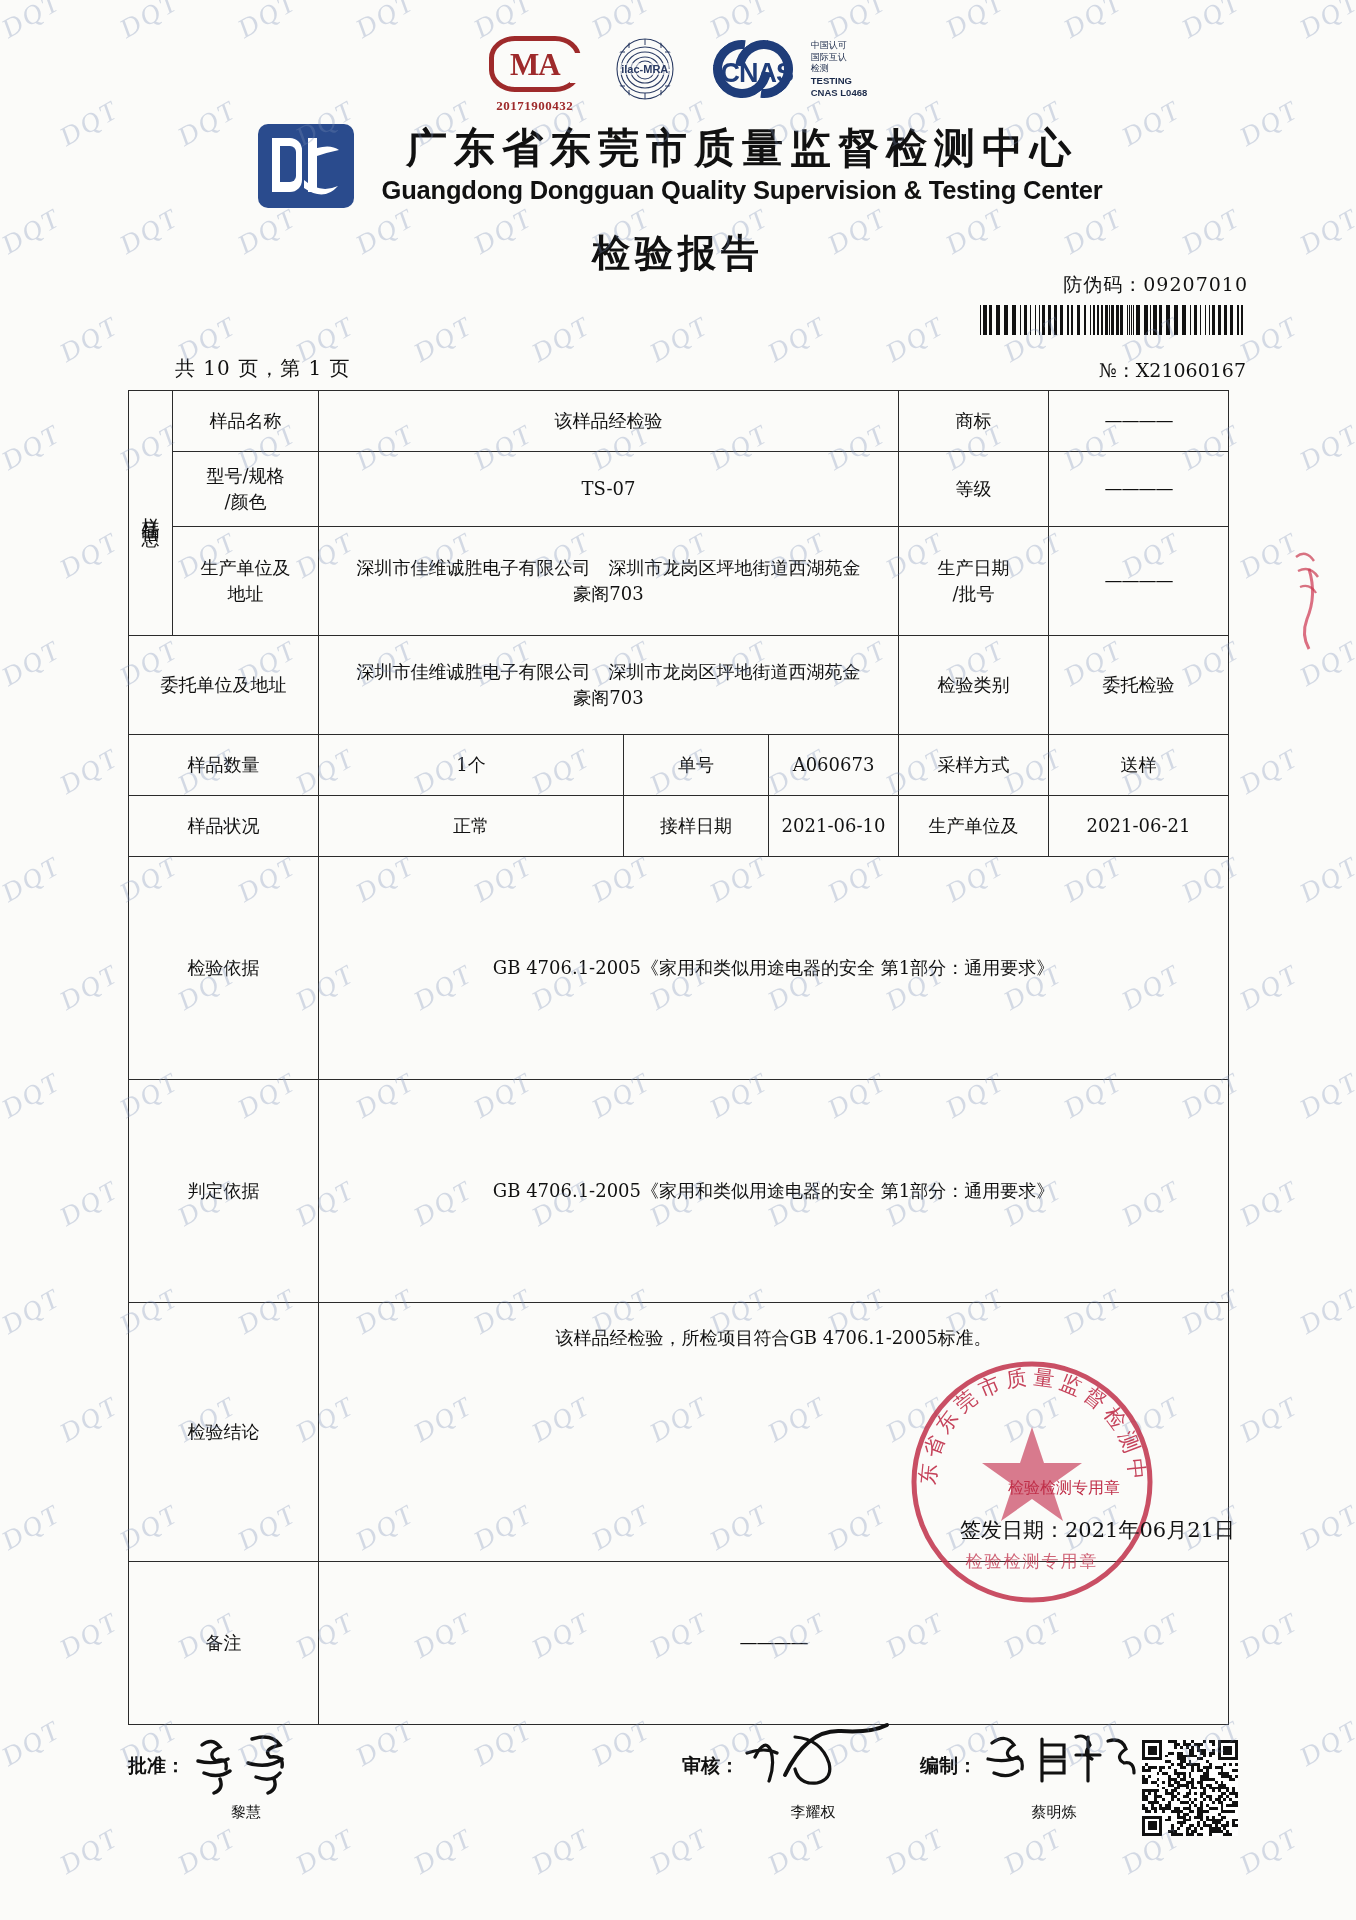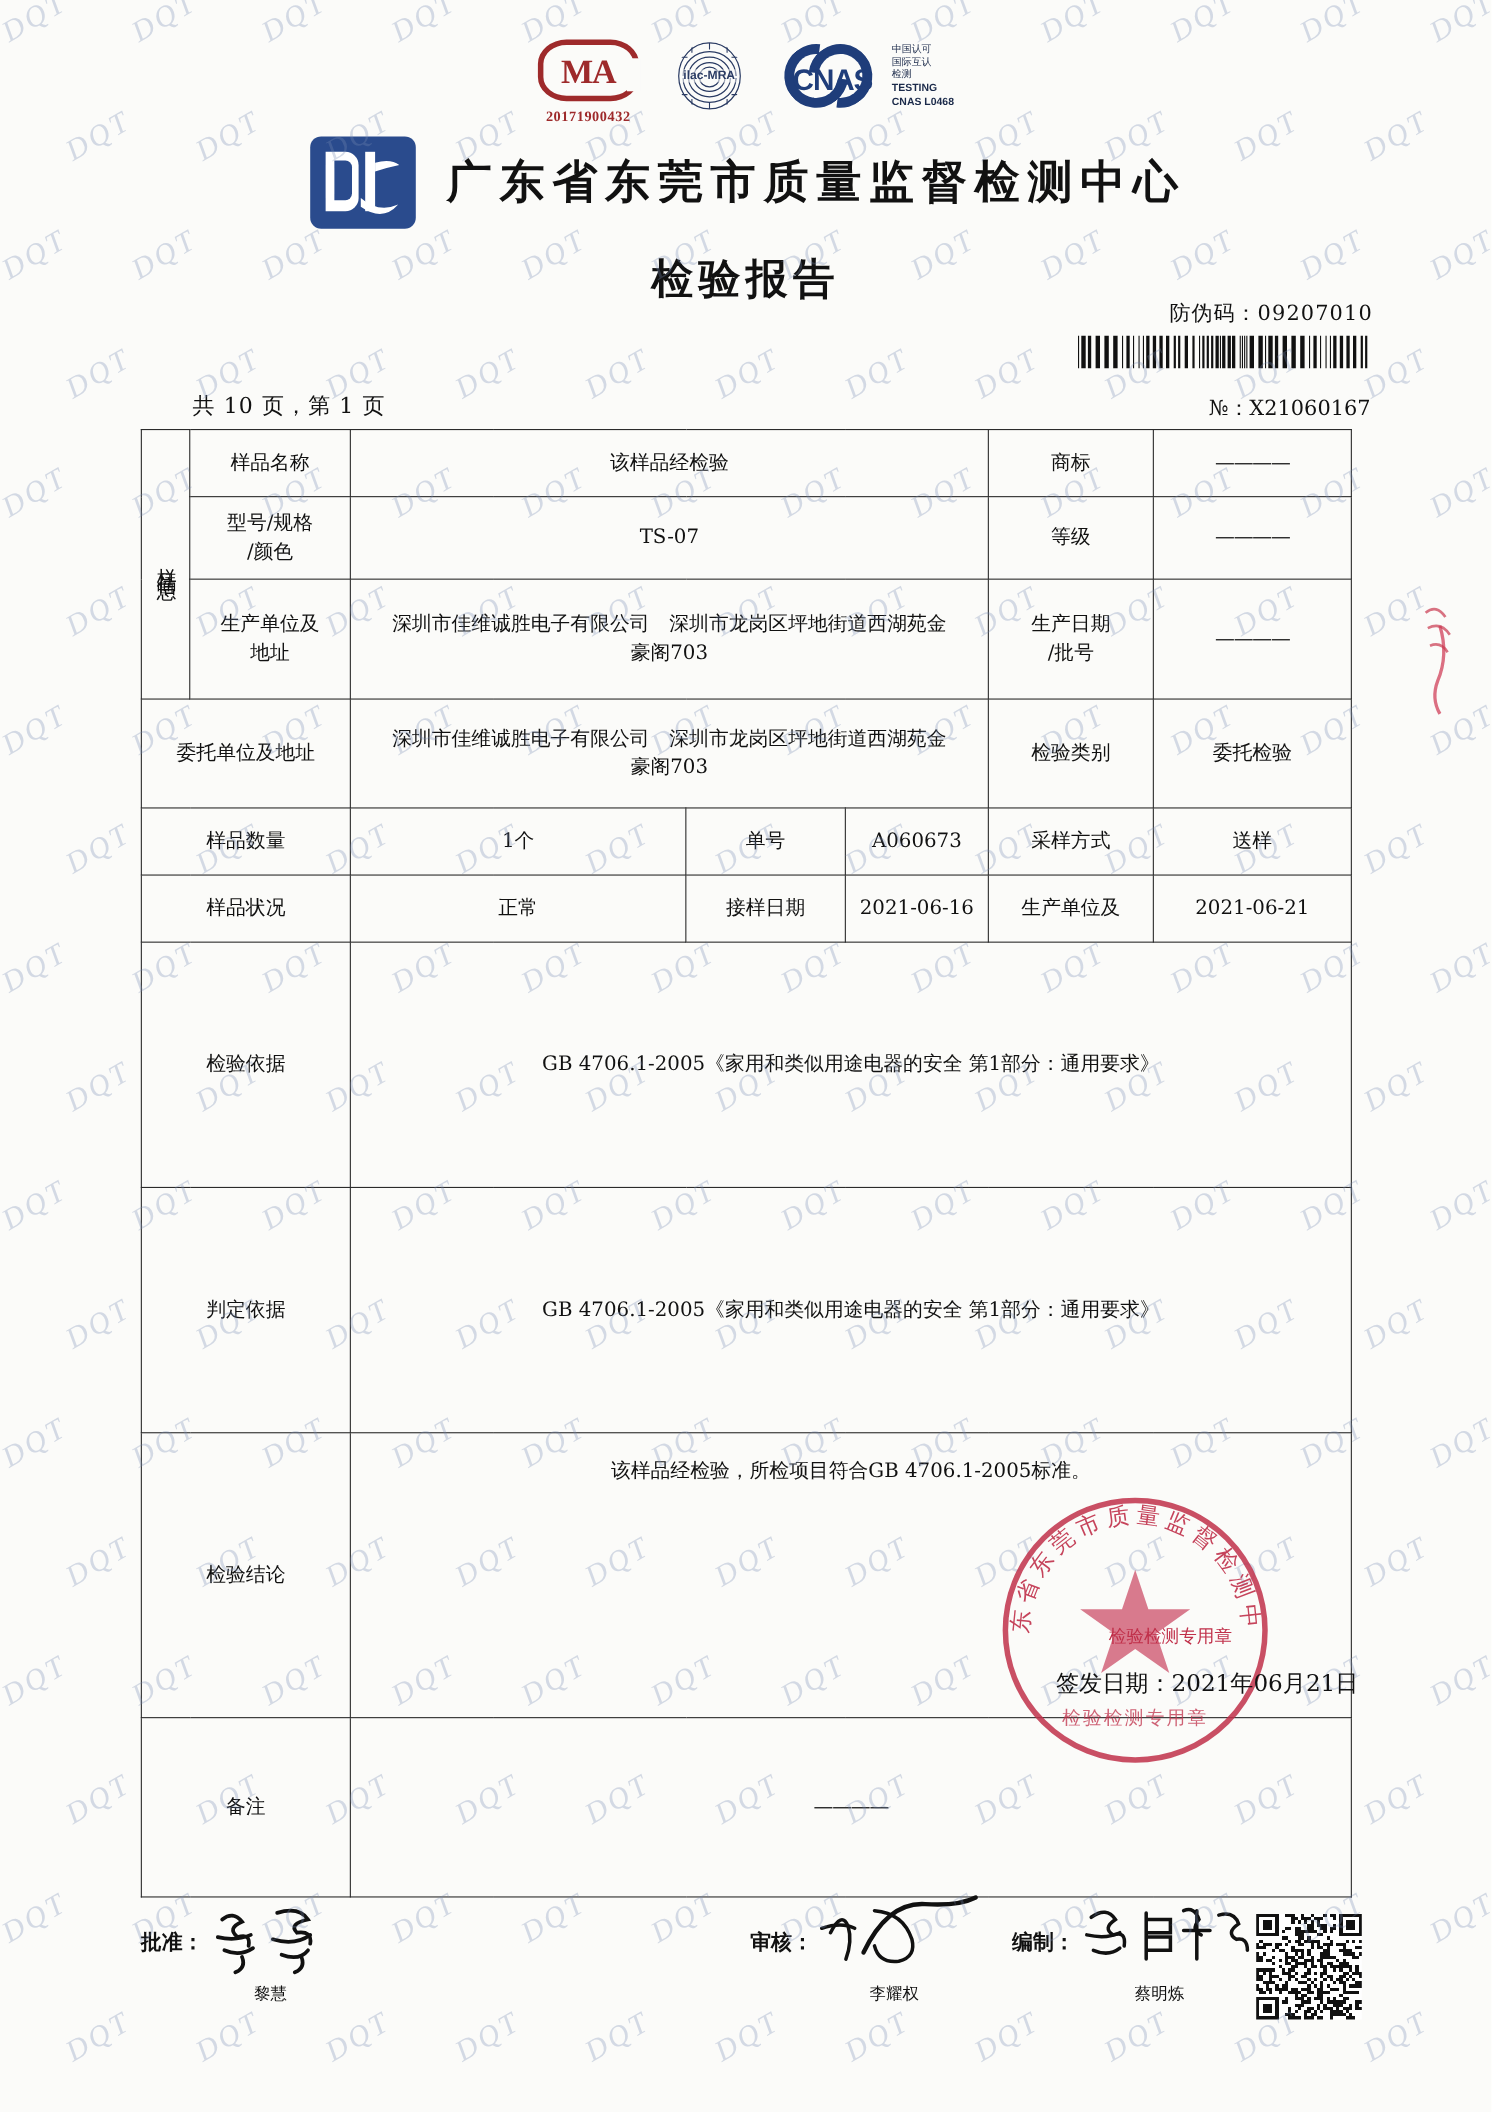--- a/index.html
+++ b/index.html
@@ -615,20 +615,21 @@
     <svg class="dqt-logo" viewBox="0 0 104 96">
       <rect x="4" y="6" width="96" height="84" rx="10" fill="#2a4b8d"></rect>
       <path d="M18 20 h18 a12 12 0 0 1 12 12 v30 a12 12 0 0 1 -12 12 h-18 z" fill="#fff"></path>
       <path d="M26 28 h10 a6 6 0 0 1 6 6 v24 a6 6 0 0 1 -6 6 h-10 z" fill="#2a4b8d"></path>
       <rect x="54" y="20" width="9" height="54" fill="#fff"></rect>
       <path d="M63 30 q14 -4 22 2 q-10 2 -22 6 z" fill="#fff"></path>
       <path d="M50 62 q16 14 34 6 q-14 16 -34 2 z" fill="#fff"></path>
     </svg>
     <div class="org-names">
       <div class="org-cn">广东省东莞市质量监督检测中心</div>
+      <div class="org-en">Guangdong Dongguan Quality Supervision &amp; Testing Center</div>
     </div>
   </div>
 
   <div class="report-title">检验报告</div>
 
   <div class="anti-code">
     <span>防伪码：</span><span>09207010</span>
   </div>
 
   <svg class="barcode" viewBox="0 0 268 30" preserveAspectRatio="none" id="barcode">
@@ -756,21 +757,21 @@
       <td class="label">单号</td>
       <td>A060673</td>
       <td class="label">采样方式</td>
       <td>送样</td>
     </tr>
 
     <tr>
       <td class="label" colspan="2">样品状况</td>
       <td colspan="2" style="height:48px">正常</td>
       <td class="label">接样日期</td>
-      <td>2021-06-16</td>
+      <td>2021-06-10</td>
       <td class="label">生产单位及</td>
       <td>2021-06-21</td>
     </tr>
 
     <tr>
       <td class="label" colspan="2">检验依据</td>
       <td class="leftal" colspan="6" style="height:210px; vertical-align:middle">GB 4706.1-2005《家用和类似用途电器的安全  第1部分：通用要求》</td>
     </tr>
 
     <tr>

